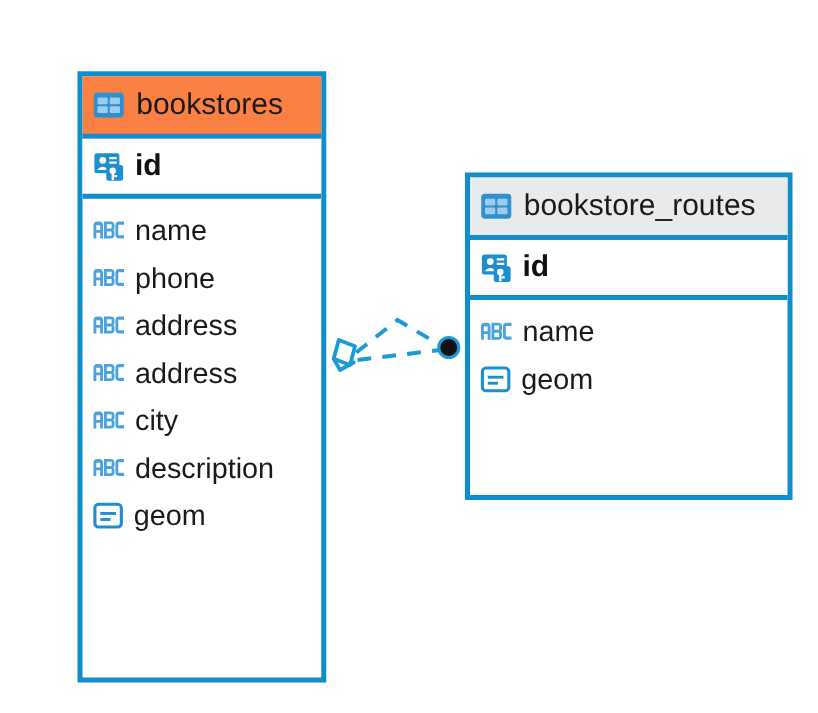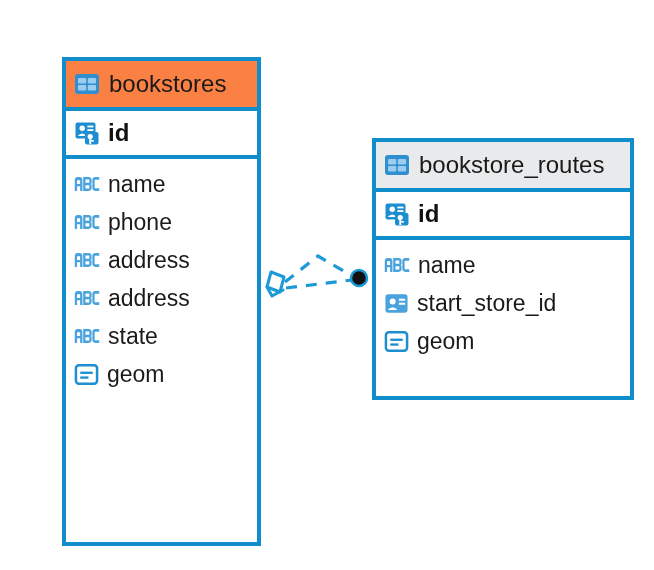--- a/index.html
+++ b/index.html
@@ -197,21 +197,29 @@
             <path d="M24 5 Q24 1 28 1 L33 1 L33 4.5 L27 4.5 L27 15.5 L33 15.5 L33 19 L28 19 Q24 19 24 15 Z" fill="#4ba3dd"></path>
           </svg>
           <span class="field-label">address</span>
         </div>
         <div class="field-row">
           <svg viewBox="0 0 34 20" class="icon abc-icon">
             <path d="M1 19 L1 5 Q1 1 5 1 L7 1 Q11 1 11 5 L11 19 L8 19 L8 13 L4 13 L4 19 Z M4 10 L8 10 L8 5 L4 5 Z" fill="#4ba3dd"></path>
             <path d="M12 1 L19 1 Q23 1 23 5 L23 8 Q23 10 21.5 10 Q23 10 23 12 L23 15 Q23 19 19 19 L12 19 Z M15 4 L15 8.5 L20 8.5 L20 4 Z M15 11.5 L15 16 L20 16 L20 11.5 Z" fill="#4ba3dd"></path>
             <path d="M24 5 Q24 1 28 1 L33 1 L33 4.5 L27 4.5 L27 15.5 L33 15.5 L33 19 L28 19 Q24 19 24 15 Z" fill="#4ba3dd"></path>
           </svg>
-          <span class="field-label">state</span>
+          <span class="field-label">city</span>
+        </div>
+        <div class="field-row">
+          <svg viewBox="0 0 34 20" class="icon abc-icon">
+            <path d="M1 19 L1 5 Q1 1 5 1 L7 1 Q11 1 11 5 L11 19 L8 19 L8 13 L4 13 L4 19 Z M4 10 L8 10 L8 5 L4 5 Z" fill="#4ba3dd"></path>
+            <path d="M12 1 L19 1 Q23 1 23 5 L23 8 Q23 10 21.5 10 Q23 10 23 12 L23 15 Q23 19 19 19 L12 19 Z M15 4 L15 8.5 L20 8.5 L20 4 Z M15 11.5 L15 16 L20 16 L20 11.5 Z" fill="#4ba3dd"></path>
+            <path d="M24 5 Q24 1 28 1 L33 1 L33 4.5 L27 4.5 L27 15.5 L33 15.5 L33 19 L28 19 Q24 19 24 15 Z" fill="#4ba3dd"></path>
+          </svg>
+          <span class="field-label">description</span>
         </div>
         <div class="field-row">
           <svg viewBox="0 0 26 26" class="icon geom-icon">
             <rect x="2" y="3.5" width="22" height="19" rx="3" fill="#ffffff" stroke="#1d8fd1" stroke-width="2.6"></rect>
             <rect x="6.5" y="10" width="13" height="2.4" fill="#1d8fd1"></rect>
             <rect x="6.5" y="15" width="8.5" height="2.4" fill="#1d8fd1"></rect>
           </svg>
           <span class="field-label">geom</span>
         </div>
       </div>
@@ -248,30 +256,20 @@
     <div class="fields">
         <div class="field-row">
           <svg viewBox="0 0 34 20" class="icon abc-icon">
             <path d="M1 19 L1 5 Q1 1 5 1 L7 1 Q11 1 11 5 L11 19 L8 19 L8 13 L4 13 L4 19 Z M4 10 L8 10 L8 5 L4 5 Z" fill="#4ba3dd"></path>
             <path d="M12 1 L19 1 Q23 1 23 5 L23 8 Q23 10 21.5 10 Q23 10 23 12 L23 15 Q23 19 19 19 L12 19 Z M15 4 L15 8.5 L20 8.5 L20 4 Z M15 11.5 L15 16 L20 16 L20 11.5 Z" fill="#4ba3dd"></path>
             <path d="M24 5 Q24 1 28 1 L33 1 L33 4.5 L27 4.5 L27 15.5 L33 15.5 L33 19 L28 19 Q24 19 24 15 Z" fill="#4ba3dd"></path>
           </svg>
           <span class="field-label">name</span>
         </div>
         <div class="field-row">
-          <svg viewBox="0 0 26 26" class="icon fk-icon">
-            <rect x="1.5" y="3.5" width="23" height="19" rx="3" fill="#4ba3dd"></rect>
-            <circle cx="9" cy="11" r="3.1" fill="#ffffff"></circle>
-            <path d="M 3.8 19.8 q 5.2 -6 10.4 0 z" fill="#ffffff"></path>
-            <rect x="15.5" y="8" width="6.5" height="2.1" fill="#ffffff"></rect>
-            <rect x="15.5" y="12.2" width="6.5" height="2.1" fill="#ffffff"></rect>
-          </svg>
-          <span class="field-label">start_store_id</span>
-        </div>
-        <div class="field-row">
           <svg viewBox="0 0 26 26" class="icon geom-icon">
             <rect x="2" y="3.5" width="22" height="19" rx="3" fill="#ffffff" stroke="#1d8fd1" stroke-width="2.6"></rect>
             <rect x="6.5" y="10" width="13" height="2.4" fill="#1d8fd1"></rect>
             <rect x="6.5" y="15" width="8.5" height="2.4" fill="#1d8fd1"></rect>
           </svg>
           <span class="field-label">geom</span>
         </div>
       </div>
   </div>
 

